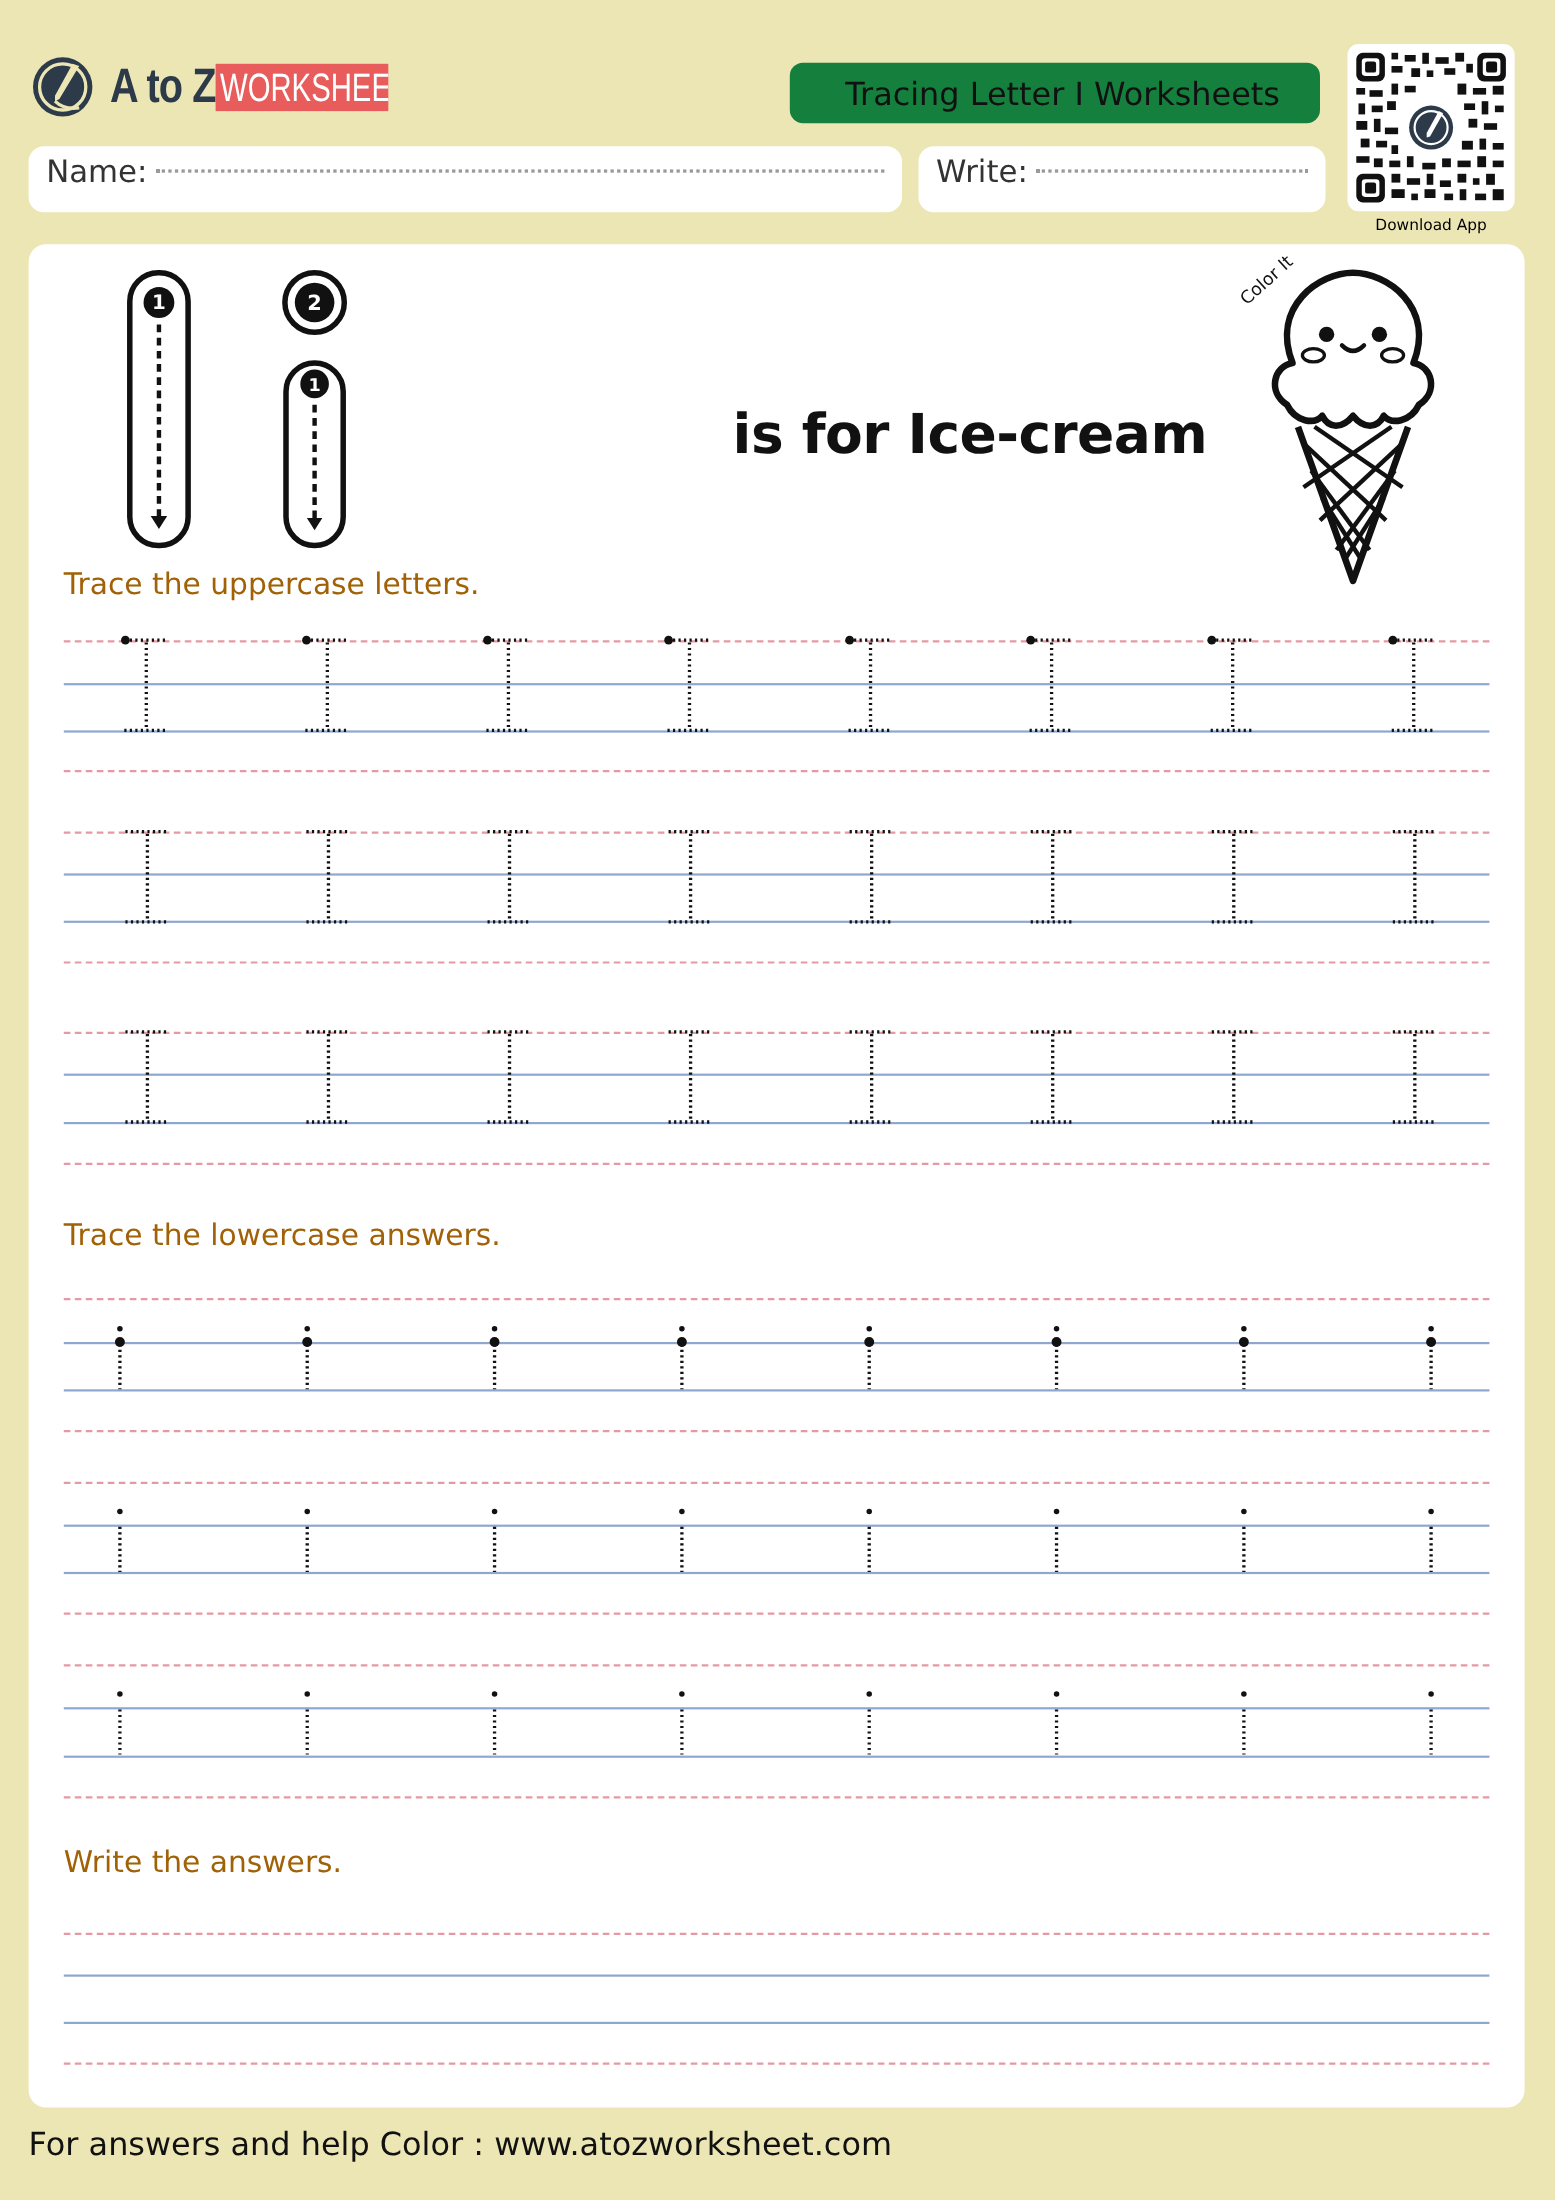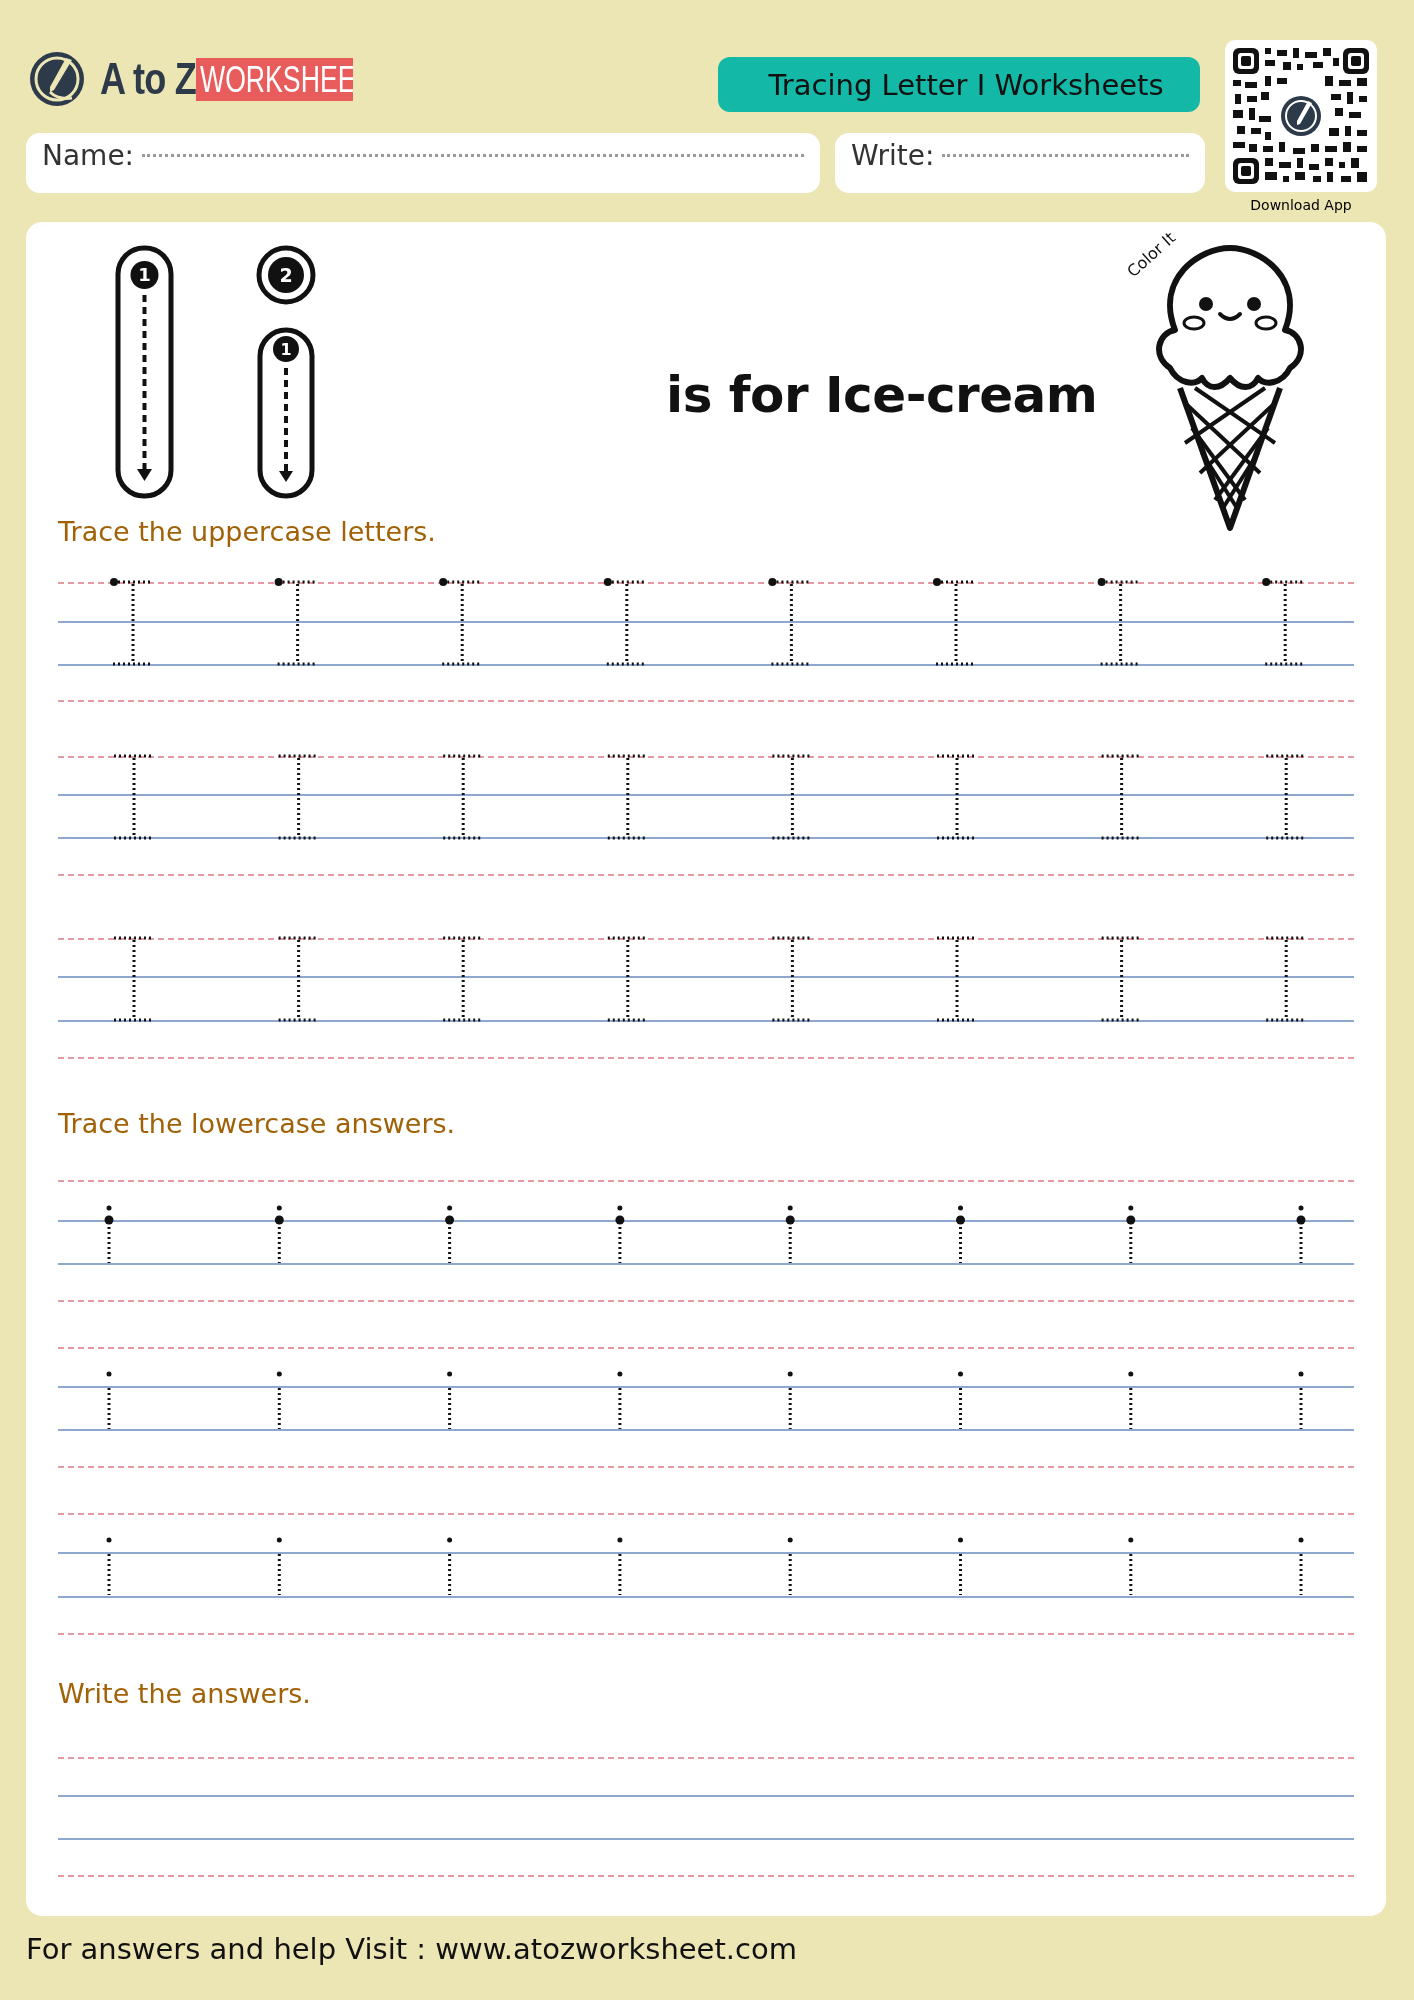--- a/index.html
+++ b/index.html
@@ -20,21 +20,21 @@
     width: 90px; white-space: nowrap;
   }
   .logo-ws {
     margin-left: 6px; background: #e85c5c; color: #fff; font-family: "Liberation Sans", sans-serif;
     font-size: 36px; height: 43px; line-height: 43px; padding: 0 4px; width: 149px; overflow: hidden;
     white-space: nowrap;
   }
   .logo-ws span { display: inline-block; transform: scaleX(0.74); transform-origin: left center; }
 
   .title-box {
-    left: 718px; top: 57px; width: 482px; height: 55px; background: #14b8a6; border-radius: 12px;
+    left: 718px; top: 57px; width: 482px; height: 55px; background: #15803d; border-radius: 12px;
     display: flex; align-items: center; justify-content: center;
   }
   .title-box span { font-size: 29px; color: #111; padding-left: 14px; }
 
   .field-box {
     top: 133px; height: 60px; background: #fff; border-radius: 14px;
     display: flex; align-items: center; padding: 0 16px 14px 16px; box-sizing: border-box;
   }
   .field-label { font-size: 28px; color: #333; line-height: 28px; margin-right: 8px; }
   .field-line { flex: 1; border-bottom: 3px dotted #9a9a9a; height: 0; margin-bottom: 2px; }
@@ -354,13 +354,13 @@
 </svg>
 
 <div class="abs section-label" style="top:1678px;">Write the answers.</div>
 <div>
   <div class="guide red" style="top:1757px;"></div>
   <div class="guide blue" style="top:1795px;"></div>
   <div class="guide blue" style="top:1838px;"></div>
   <div class="guide red" style="top:1875px;"></div>
 </div>
 
-<div class="abs footer">For answers and help Visit : www.atozworksheet.com</div>
+<div class="abs footer">For answers and help Color : www.atozworksheet.com</div>
 
 </body></html>

